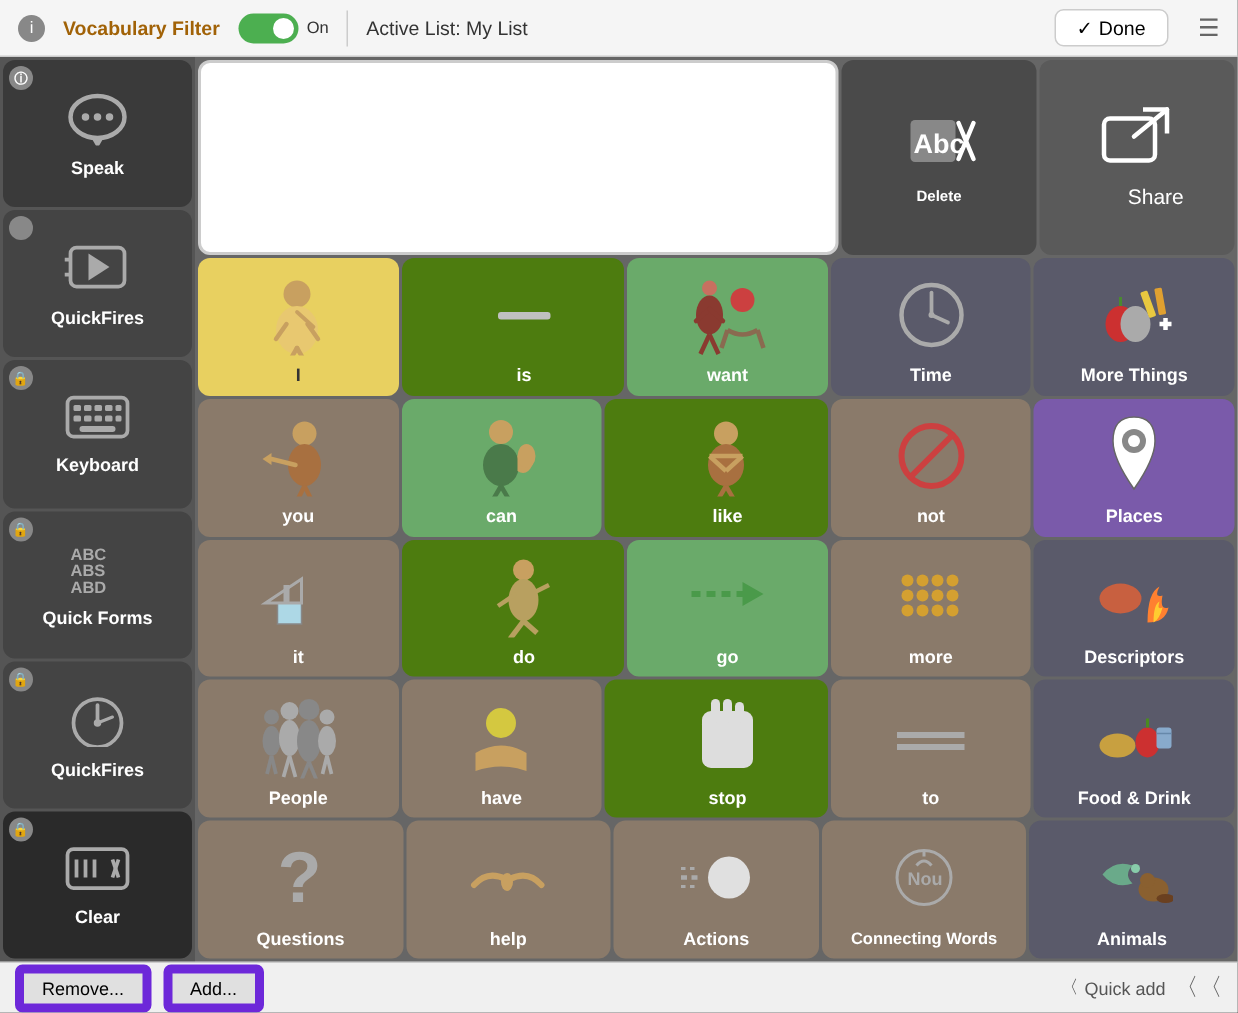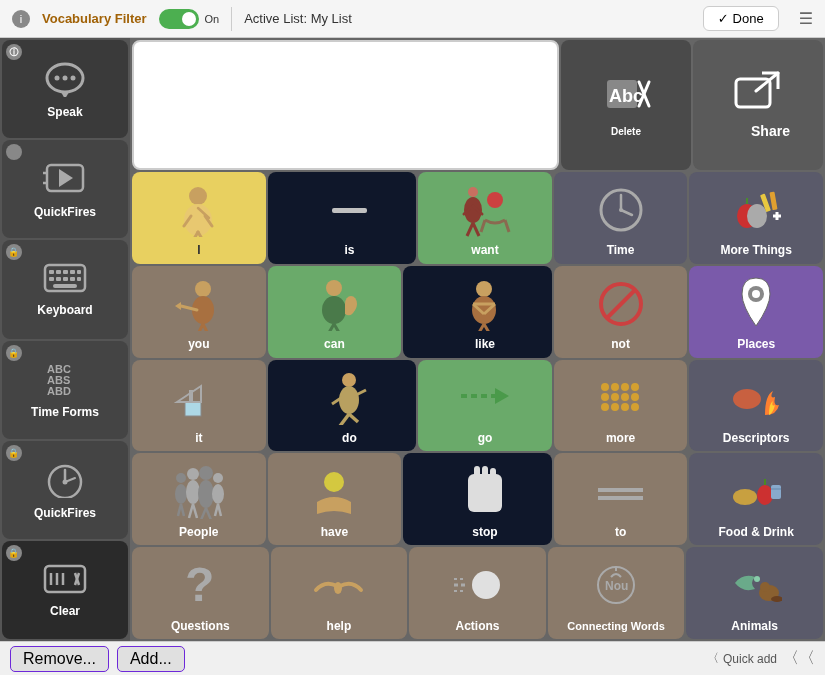--- a/index.html
+++ b/index.html
@@ -185,42 +185,42 @@
     }
     .cell-label {
       font-size: 12px;
       font-weight: bold;
       text-align: center;
       line-height: 1.2;
     }
 
     
     .c-tan { background: #8a7a6a; }
-    .c-green { background: #0f172a; padding-left: 19px; }
+    .c-green { background: #4d7c0f; padding-left: 19px; }
     .c-green-light { background: #6aaa6a; }
     .c-yellow { background: #e8d060; color: #333; }
     .c-purple { background: #7a5aaa; }
     .c-dark { background: #5a5a6a; }
 
     
     .bottom-bar {
       display: flex;
       align-items: center;
       background: #f0f0f0;
       height: 34px;
       padding: 0 10px;
       border-top: 1px solid #ccc;
       gap: 8px;
     }
     .bottom-btn {
       background: #e0e0e0;
-      border: 1px solid #6d28d9;
+      border: 6px solid #6d28d9;
       border-radius: 5px;
       padding: 3px 12px;
-      font-size: 16px;
+      font-size: 12px;
       cursor: pointer;
     }
     .bottom-right {
       margin-left: auto;
       display: flex; align-items: center; gap: 6px;
     }
     .quick-add-btn {
       background: none; border: none;
       font-size: 12px; color: #555; cursor: pointer;
       display: flex; align-items: center; gap: 4px;
@@ -301,21 +301,21 @@
 
     <div class="sidebar-item">
       <div class="sidebar-badge">🔒</div>
       <div class="sidebar-icon">
         <svg width="44" height="38" viewBox="0 0 44 38">
           <text x="4" y="14" font-size="11" fill="#aaa" font-family="Arial" font-weight="bold">ABC</text>
           <text x="4" y="25" font-size="11" fill="#aaa" font-family="Arial" font-weight="bold">ABS</text>
           <text x="4" y="36" font-size="11" fill="#aaa" font-family="Arial" font-weight="bold">ABD</text>
         </svg>
       </div>
-      <span class="cell-label">Time Forms</span>
+      <span class="cell-label">Quick Forms</span>
     </div>
 
     <div class="sidebar-item">
       <div class="sidebar-badge">🔒</div>
       <div class="sidebar-icon">
         <svg width="44" height="38" viewBox="0 0 44 38">
           <circle cx="22" cy="22" r="16" fill="none" stroke="#aaa" stroke-width="2.5"></circle>
           <line x1="22" y1="22" x2="22" y2="10" stroke="#aaa" stroke-width="2.5" stroke-linecap="round"></line>
           <line x1="22" y1="22" x2="32" y2="18" stroke="#aaa" stroke-width="2" stroke-linecap="round"></line>
           <circle cx="22" cy="22" r="2.5" fill="#aaa"></circle>
@@ -359,21 +359,21 @@
       </div>
 
       <div class="action-btn share-btn">
         <div class="btn-icon">
           <svg width="48" height="40" viewBox="0 0 48 40">
             <rect x="2" y="8" width="34" height="28" rx="4" fill="none" stroke="white" stroke-width="3"></rect>
             <polyline points="28,2 44,2 44,18" fill="none" stroke="white" stroke-width="3" stroke-linejoin="round"></polyline>
             <line x1="22" y1="20" x2="44" y2="2" stroke="white" stroke-width="3" stroke-linecap="round"></line>
           </svg>
         </div>
-        <span style="color:white;font-weight:bold;font-size:14px;margin-left:25px;">Share</span>
+        <span style="color:white;font-weight:normal;font-size:14px;margin-left:25px;">Share</span>
       </div>
     </div>
 
     <div class="grid-rows">
 
       <div class="grid-row">
 
         <div class="cell c-yellow">
           <div class="cell-img">
             <svg width="55" height="55" viewBox="0 0 55 55">

